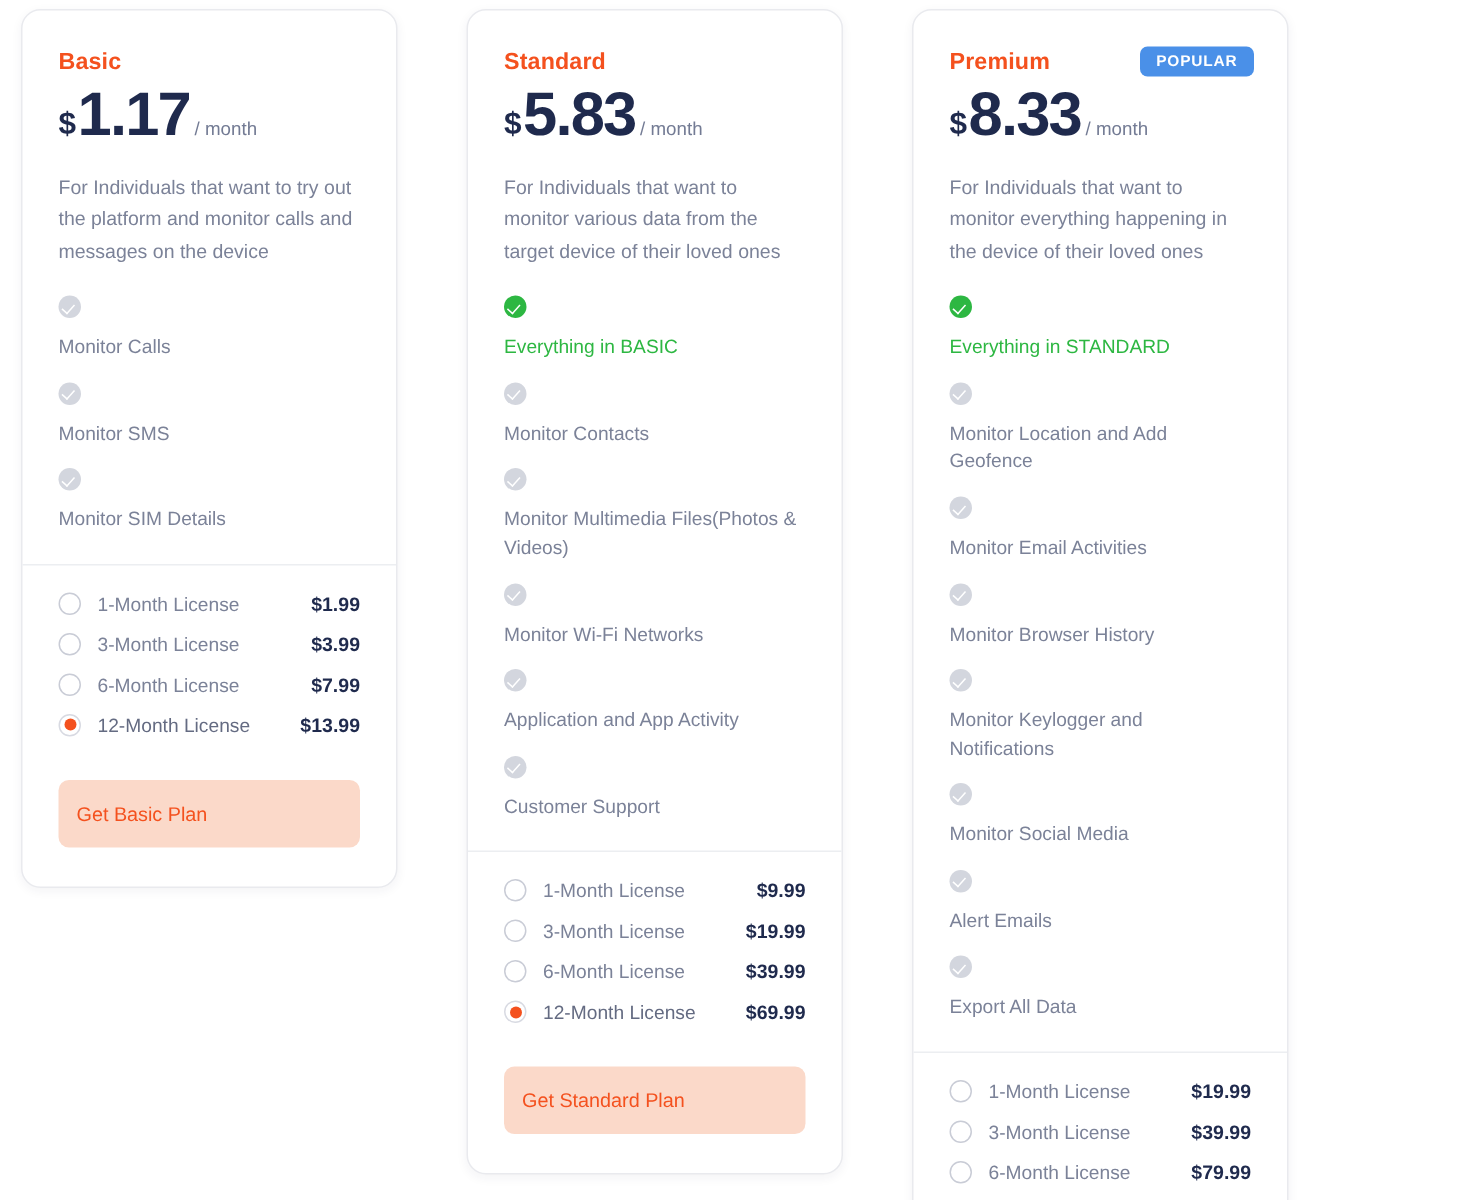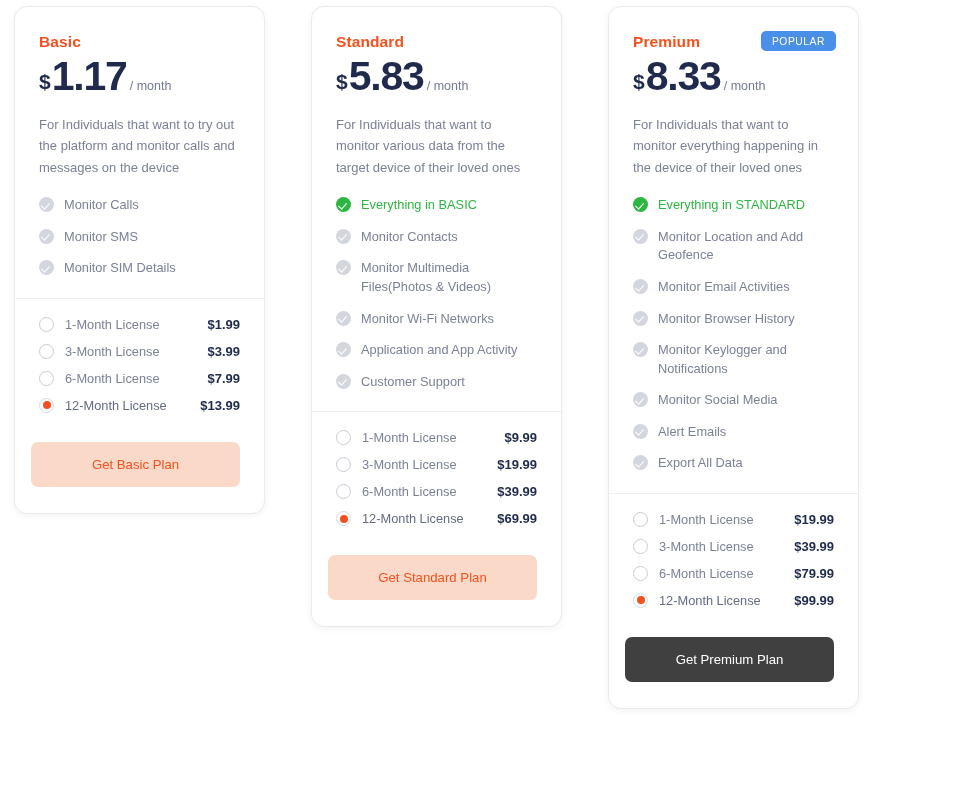--- a/index.html
+++ b/index.html
@@ -76,20 +76,21 @@
 
   .features { list-style: none; padding: 0 24px 0 24px; }
   .feature {
     display: flex;
     align-items: flex-start;
     gap: 10px;
     margin-bottom: 13px;
     font-size: 12.8px;
     line-height: 1.45;
     color: #7b8298;
+    flex-direction: column;
   }
   .feature.included { color: #2db742; }
   .feature .check-icon {
     flex: 0 0 auto;
     width: 15px; height: 15px;
     border-radius: 50%;
     background: #d3d6de;
     position: relative;
     margin-top: 1px;
   }
@@ -144,45 +145,45 @@
   .license-row.selected .license-label { color: #646b82; }
   .license-price {
     color: #1f2a4d;
     font-weight: bold;
     font-size: 13px;
     white-space: nowrap;
   }
 
   .cta {
     display: block;
-    margin: 17px 24px 26px 16px;
-    padding: 15px 7px;
+    margin: 17px 24px 26px 24px;
+    padding: 15px 12px;
     border: none;
     border-radius: 7px;
     font-family: "Liberation Sans", sans-serif;
     font-size: 13.2px;
-    text-align: center;
+    text-align: left;
     cursor: pointer;
   }
   .cta.soft {
     background: #fbd9c9;
     color: #f4511e;
   }
   .cta.solid {
     background: #404040;
     color: #ffffff;
   }
 
   .popular-badge {
     position: absolute;
     top: 24px; right: 22px;
     background: #4a90e8;
     color: #ffffff;
     font-size: 10.3px;
-    font-weight: normal;
+    font-weight: bold;
     letter-spacing: 0.55px;
     padding: 5px 11px 4px 11px;
     border-radius: 5px;
   }
 </style>
 </head>
 <body>
 
 <div class="pricing-wrap" id="pricing-root">
     <div class="plan-card card-basic">

